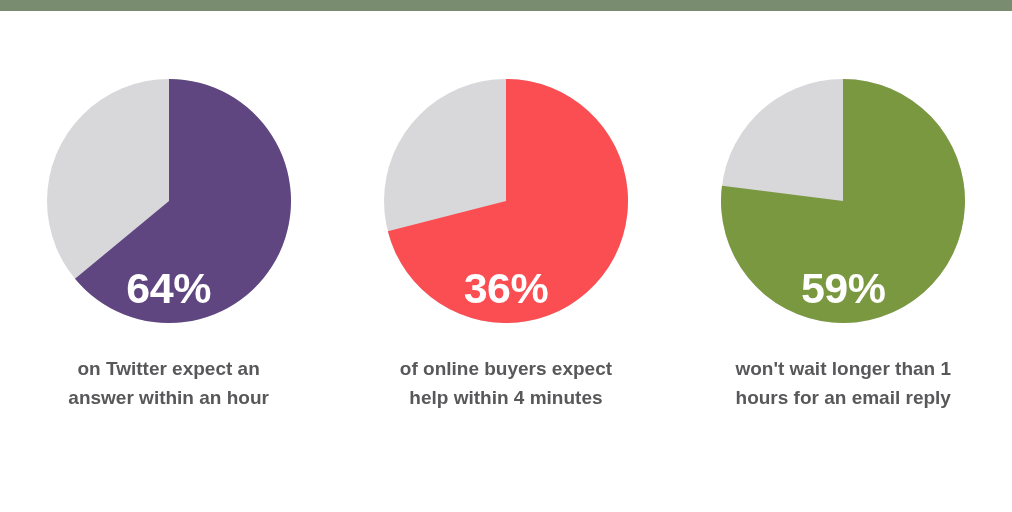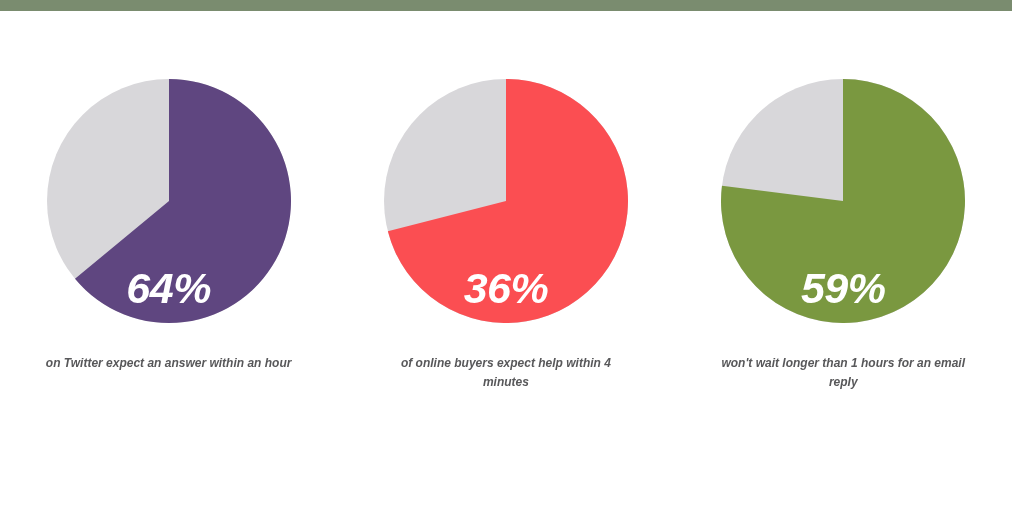--- a/index.html
+++ b/index.html
@@ -36,21 +36,20 @@
     justify-content: flex-start;
   }
 
   .stat-block {
     width: 337.3px;
     height: 497px;
     display: flex;
     flex-direction: column;
     align-items: center;
     position: relative;
-    font-style: italic;
   }
 
   .pie-wrap {
     position: relative;
     width: 244px;
     height: 244px;
     margin-top: 68px;
   }
 
   .pie-svg {
@@ -71,21 +70,21 @@
     line-height: 1;
     letter-spacing: -0.5px;
     font-family: "Liberation Sans", sans-serif;
   }
 
   .caption {
     margin-top: 31px;
     width: 250px;
     text-align: center;
     color: #58585a;
-    font-size: 12px;
+    font-size: 19px;
     font-weight: bold;
     line-height: 1.55;
     font-family: "Liberation Sans", sans-serif;
   }
 </style>
 </head>
 <body>
 
 <div id="top-bar" style="background: rgb(122, 140, 111);"></div>
 

